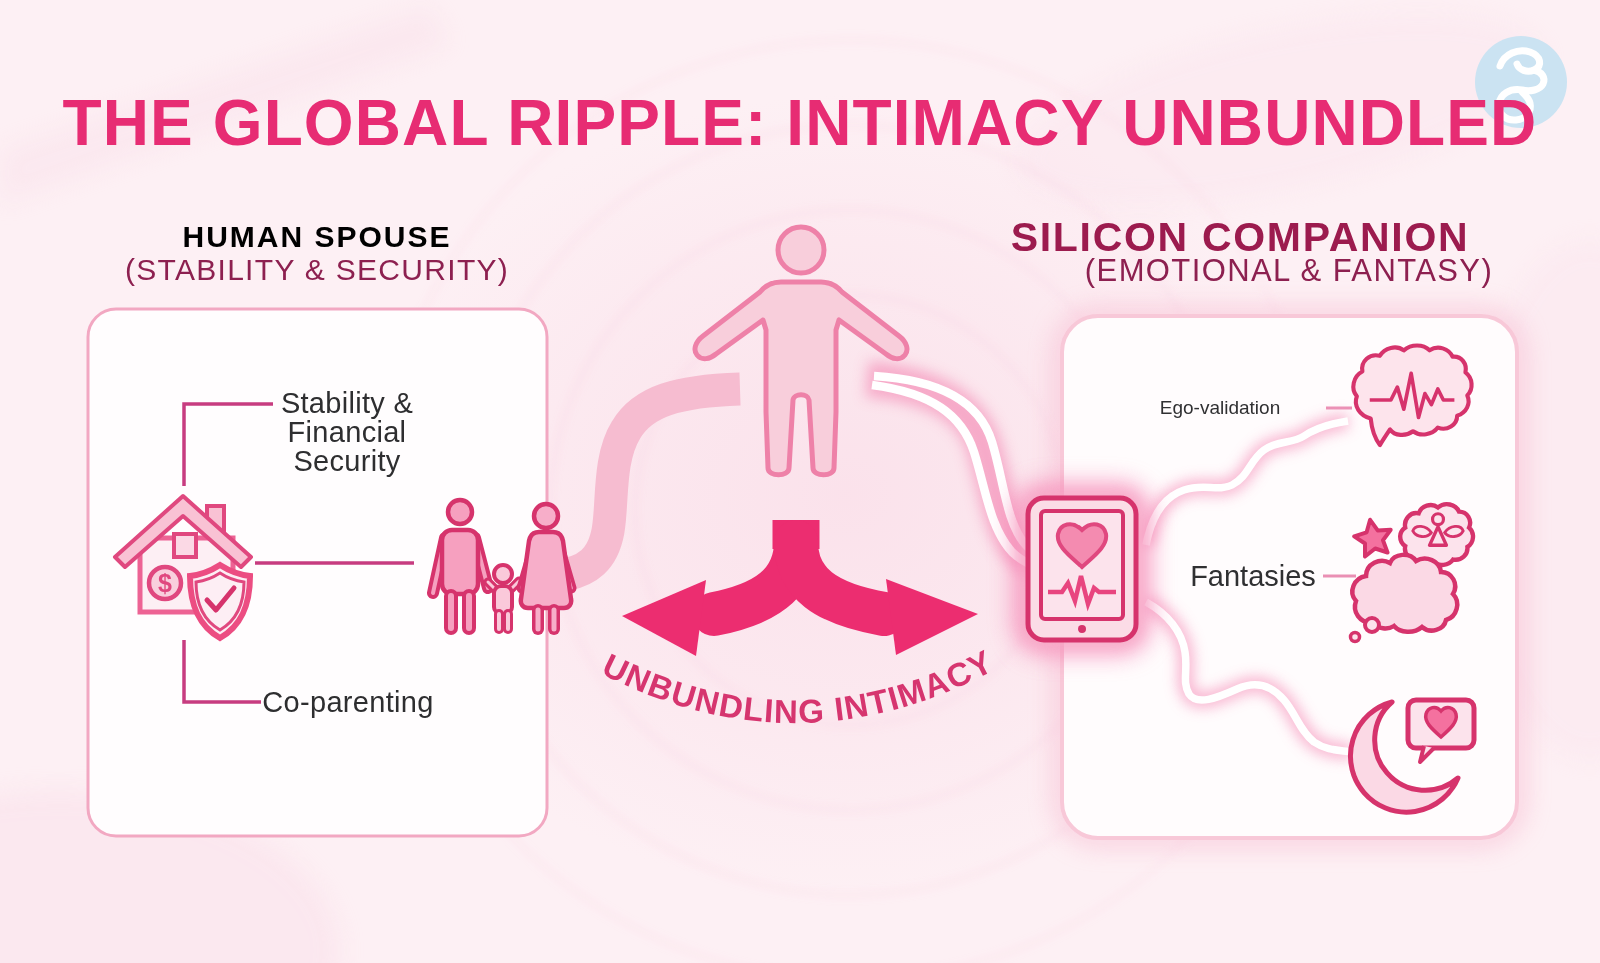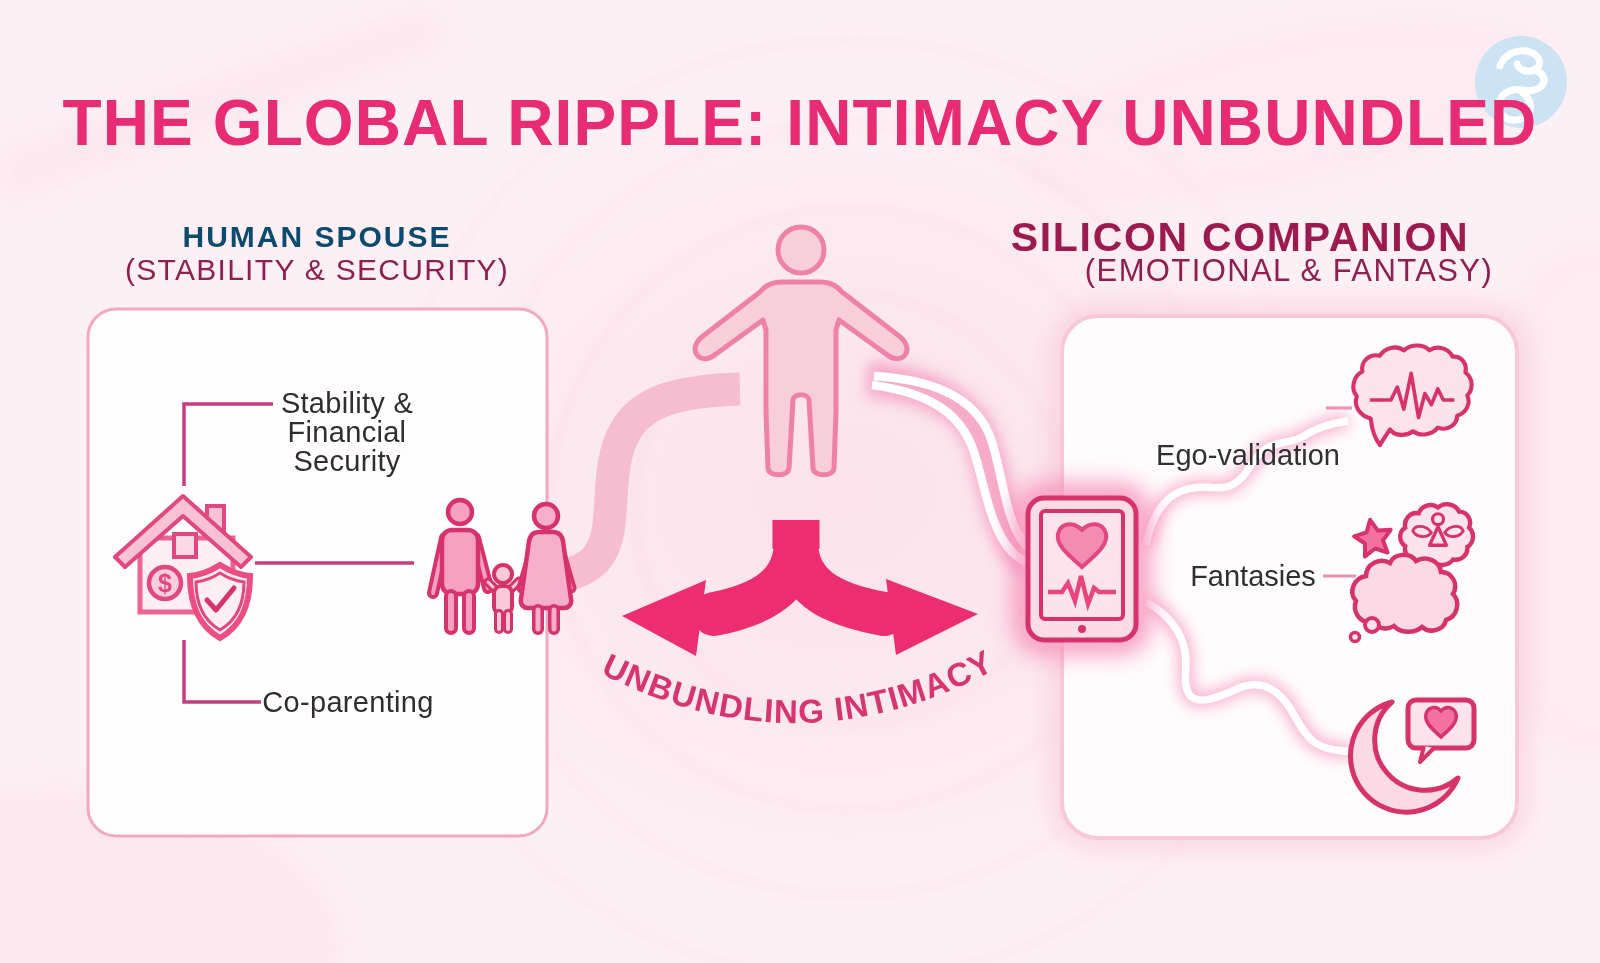--- a/index.html
+++ b/index.html
@@ -181,23 +181,23 @@
       <path d="M 1441 737 C 1432 729 1424 722 1426 714 C 1428 707 1436 705 1441 711 C 1446 705 1454 707 1456 714 C 1458 722 1450 729 1441 737 Z" fill="#f4719f" stroke="#d6336c" stroke-width="3.5"></path>
     </g>
 
     <g>
       <circle cx="1521" cy="82" r="46" fill="#cbe3f2"></circle>
       <path d="M 1500 66 C 1504 54 1518 48 1530 52 C 1541 56 1543 66 1534 70 C 1527 73 1519 70 1517 64 M 1534 70 C 1542 72 1546 78 1543 84 C 1540 90 1530 92 1522 90 M 1522 90 C 1510 88 1500 94 1499 104 C 1498 114 1506 121 1516 120 C 1526 119 1532 112 1530 103 C 1528 95 1520 92 1522 90 Z" fill="none" stroke="#ffffff" stroke-width="7" stroke-linecap="round"></path>
     </g>
   </svg>
 
   <div class="txt" style="left:800px;top:123px;font-size:64px;font-weight:bold;color:#e72c73;letter-spacing:1.1px;">THE GLOBAL RIPPLE: INTIMACY UNBUNDLED</div>
-  <div class="txt" style="left:317px;top:237px;font-size:30px;font-weight:bold;color:#0c4a6e;letter-spacing:2px;">HUMAN SPOUSE</div>
+  <div class="txt" style="left:317px;top:237px;font-size:30px;font-weight:bold;color:#000000;letter-spacing:2px;">HUMAN SPOUSE</div>
   <div class="txt" style="left:317px;top:270px;font-size:30px;color:#8d2050;letter-spacing:1.3px;">(STABILITY &amp; SECURITY)</div>
   <div class="txt" style="left:1240px;top:237px;font-size:41px;font-weight:bold;color:#9c1b4e;letter-spacing:1.7px;">SILICON COMPANION</div>
   <div class="txt" style="left:1289px;top:271px;font-size:31px;color:#8d2050;letter-spacing:1.4px;">(EMOTIONAL &amp; FANTASY)</div>
   <div class="txt" style="left:347px;top:432px;font-size:29px;color:#2e2e30;line-height:29px;letter-spacing:0.3px;">Stability &amp;
 Financial
 Security</div>
   <div class="txt" style="left:348px;top:702px;font-size:29px;letter-spacing:0.3px;color:#2e2e30;">Co-parenting</div>
-  <div class="txt" style="left:1248px;top:408px;font-size:29px;color:#303032;margin-top:47px;">Ego-validation</div>
+  <div class="txt" style="left:1220px;top:408px;font-size:19px;color:#303032;">Ego-validation</div>
   <div class="txt" style="left:1253px;top:576px;font-size:29px;color:#303032;">Fantasies</div>
 </div>
 
 </body></html>

